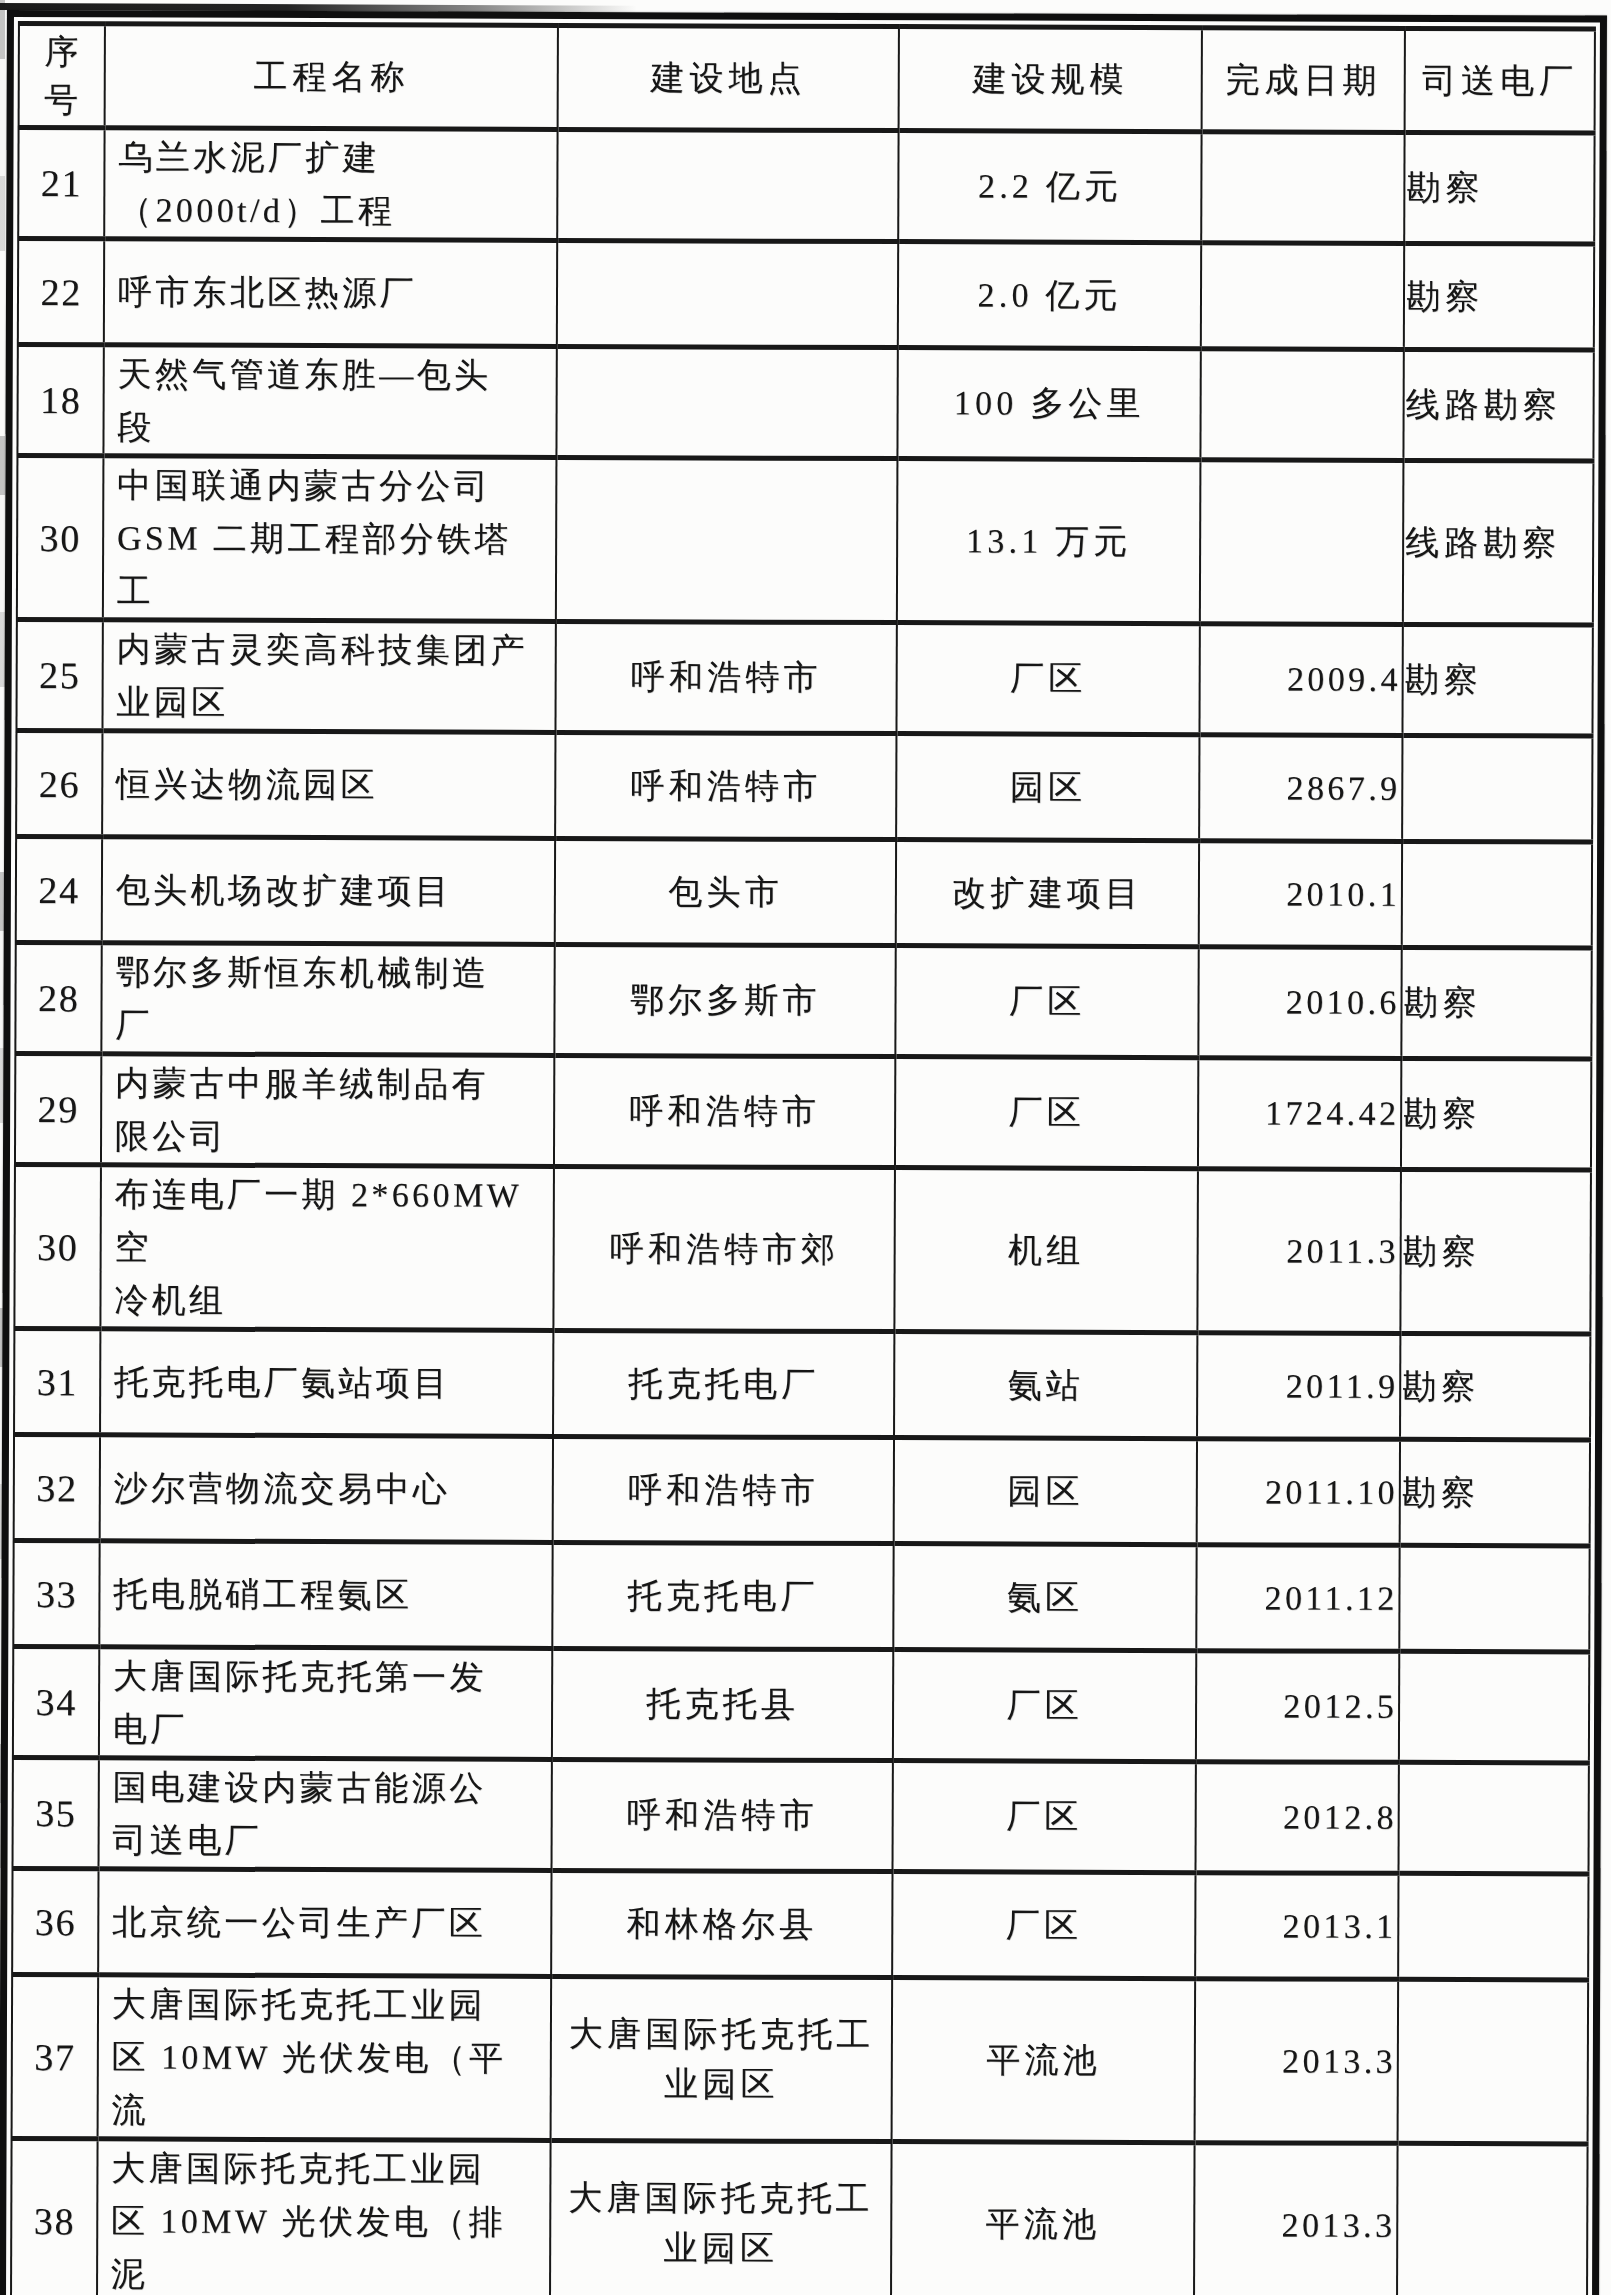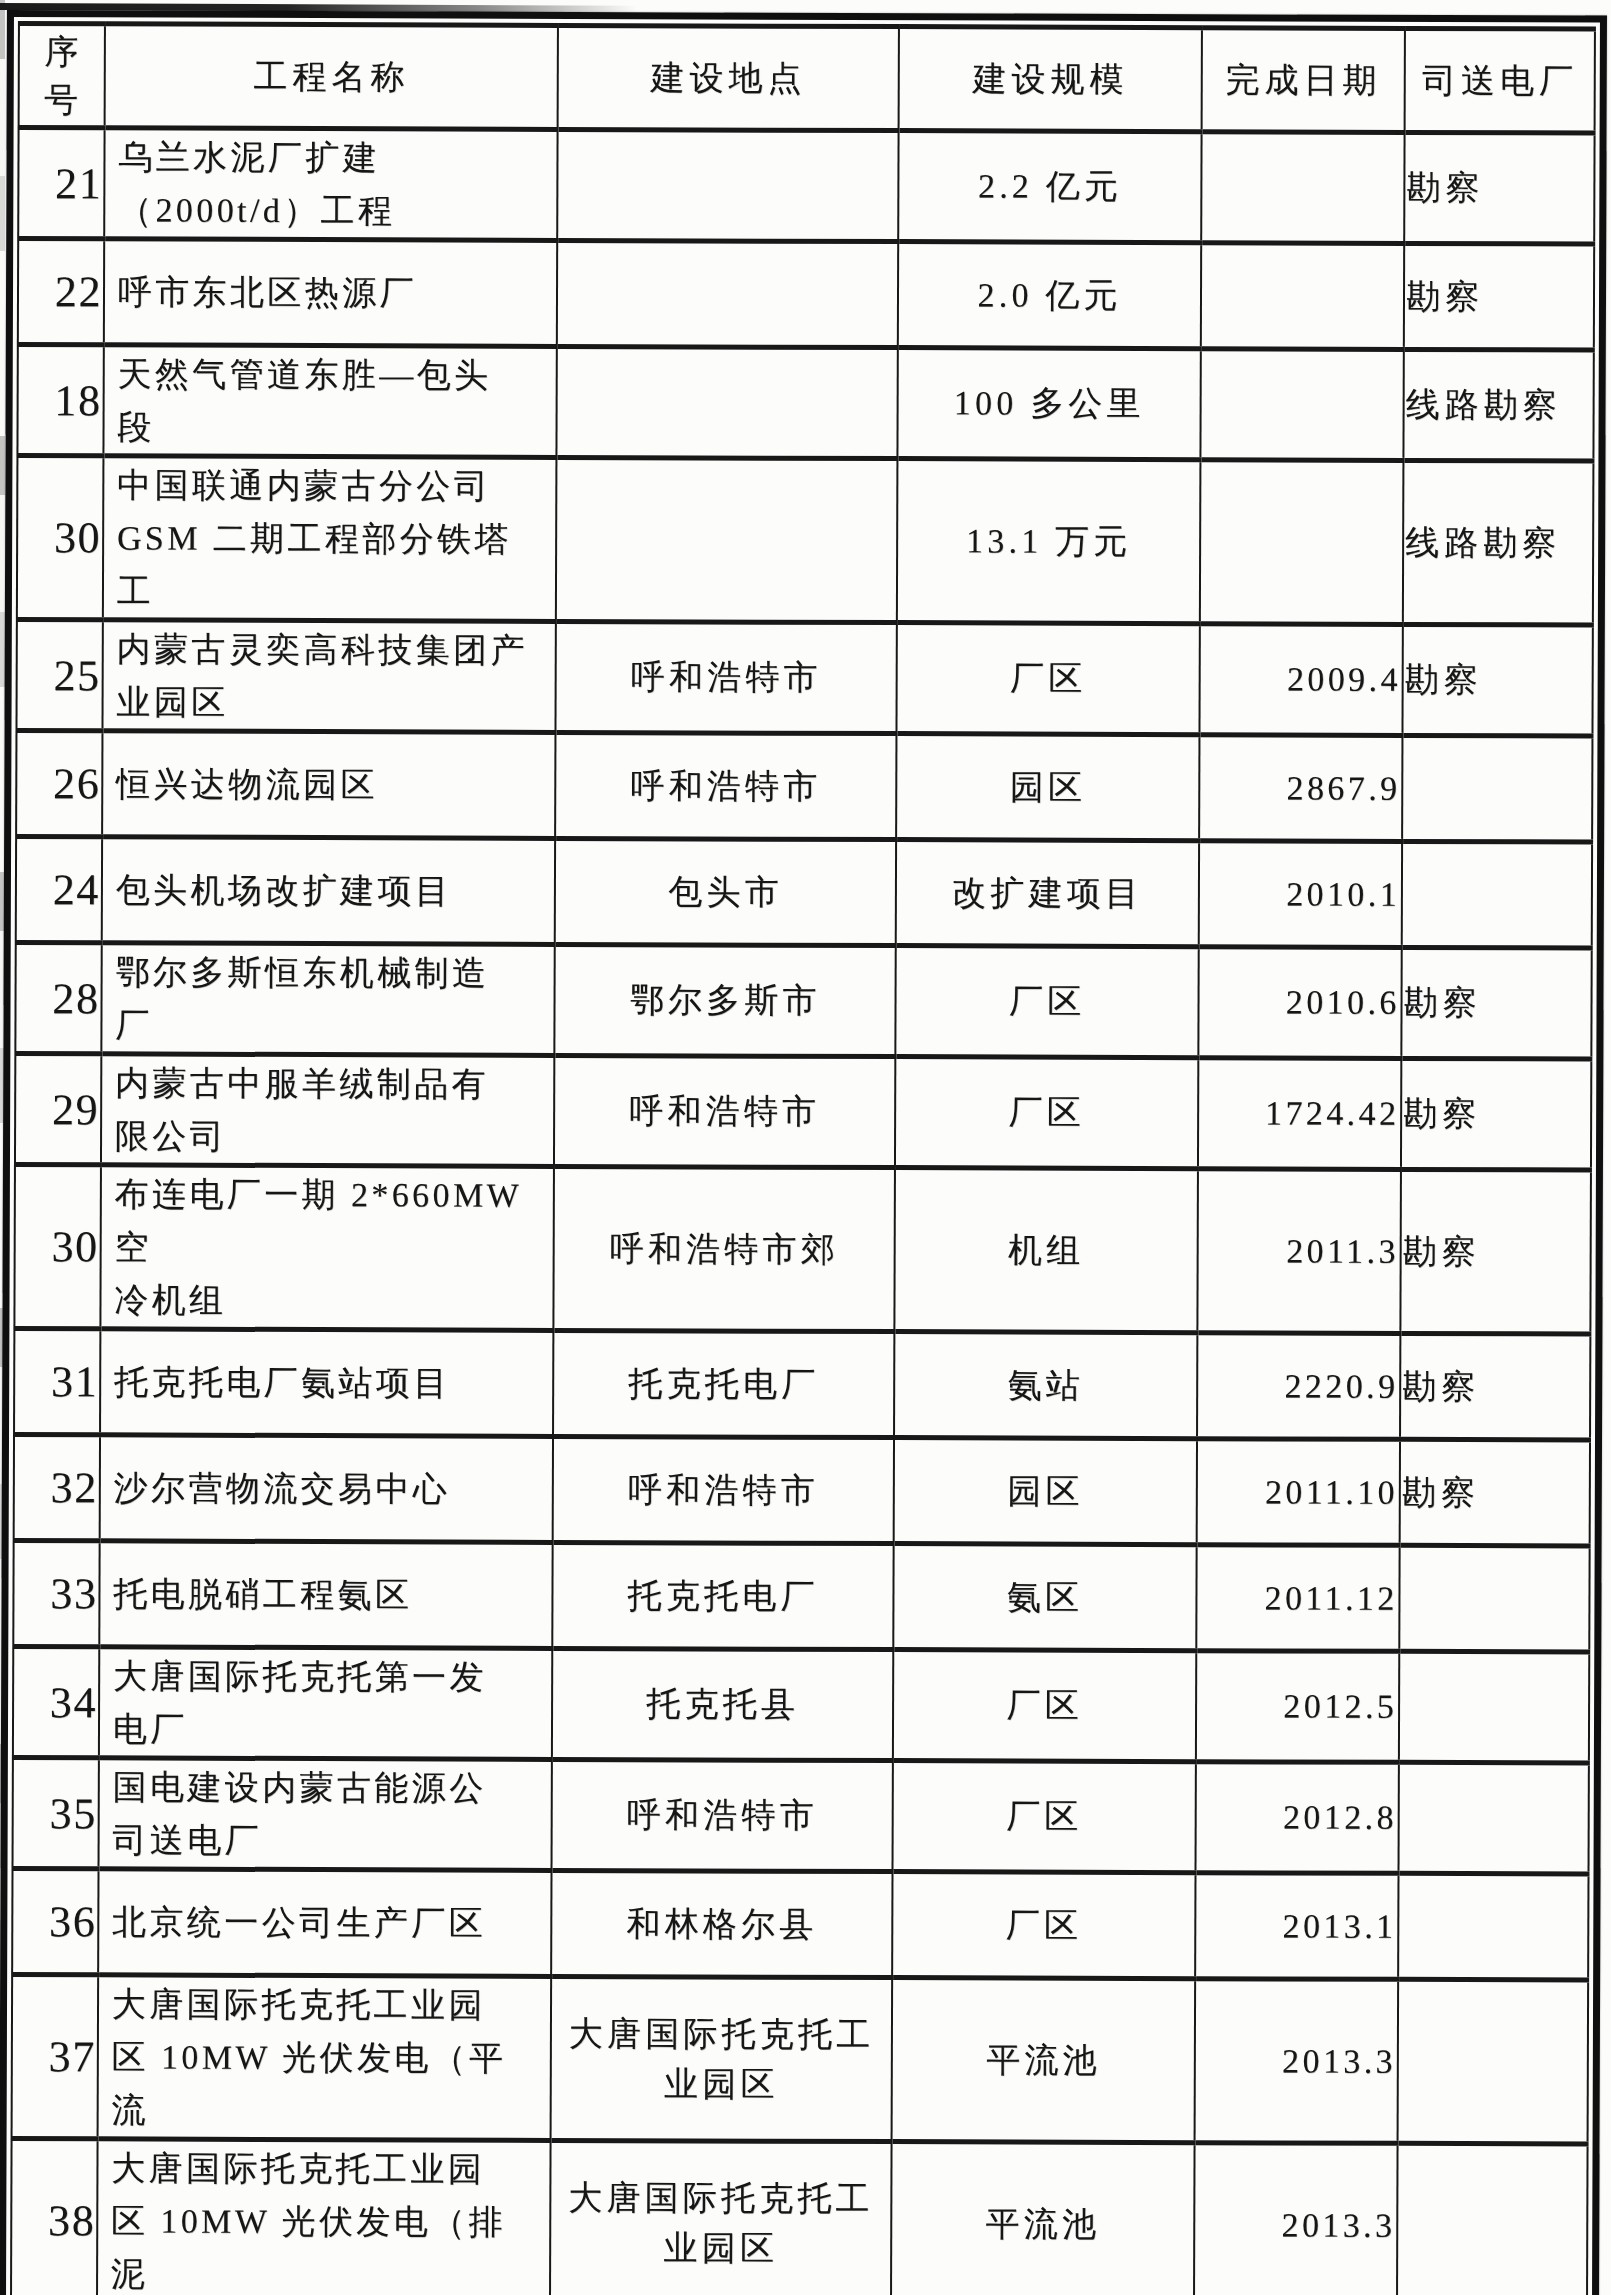--- a/index.html
+++ b/index.html
@@ -76,22 +76,22 @@
   .projects th {
     font-weight: normal;
     font-size: 34px;
     letter-spacing: 5px;
     text-align: center;
     line-height: 1.35;
   }
   th.h-no { letter-spacing: 1.7px; line-height: 1.4; }
 
   td.c-no {
-    font-size: 44px;
-    text-align: right;
+    font-size: 38px;
+    text-align: center;
     letter-spacing: 1.7px;
   }
   td.c-name {
     font-size: 34px;
     text-align: left;
     padding: 0 6.7px 0 12.6px;
     letter-spacing: 3.4px;
     line-height: 53px;
   }
   td.c-loc,
@@ -227,21 +227,21 @@
     <td class="c-loc">呼和浩特市郊</td>
     <td class="c-scale">机组</td>
     <td class="c-date">2011.3</td>
     <td class="c-note">勘察</td>
   </tr>
           <tr>
     <td class="c-no">31</td>
     <td class="c-name">托克托电厂氨站项目</td>
     <td class="c-loc">托克托电厂</td>
     <td class="c-scale">氨站</td>
-    <td class="c-date">2220.9</td>
+    <td class="c-date">2011.9</td>
     <td class="c-note">勘察</td>
   </tr>
           <tr>
     <td class="c-no">32</td>
     <td class="c-name">沙尔营物流交易中心</td>
     <td class="c-loc">呼和浩特市</td>
     <td class="c-scale">园区</td>
     <td class="c-date">2011.10</td>
     <td class="c-note">勘察</td>
   </tr>

